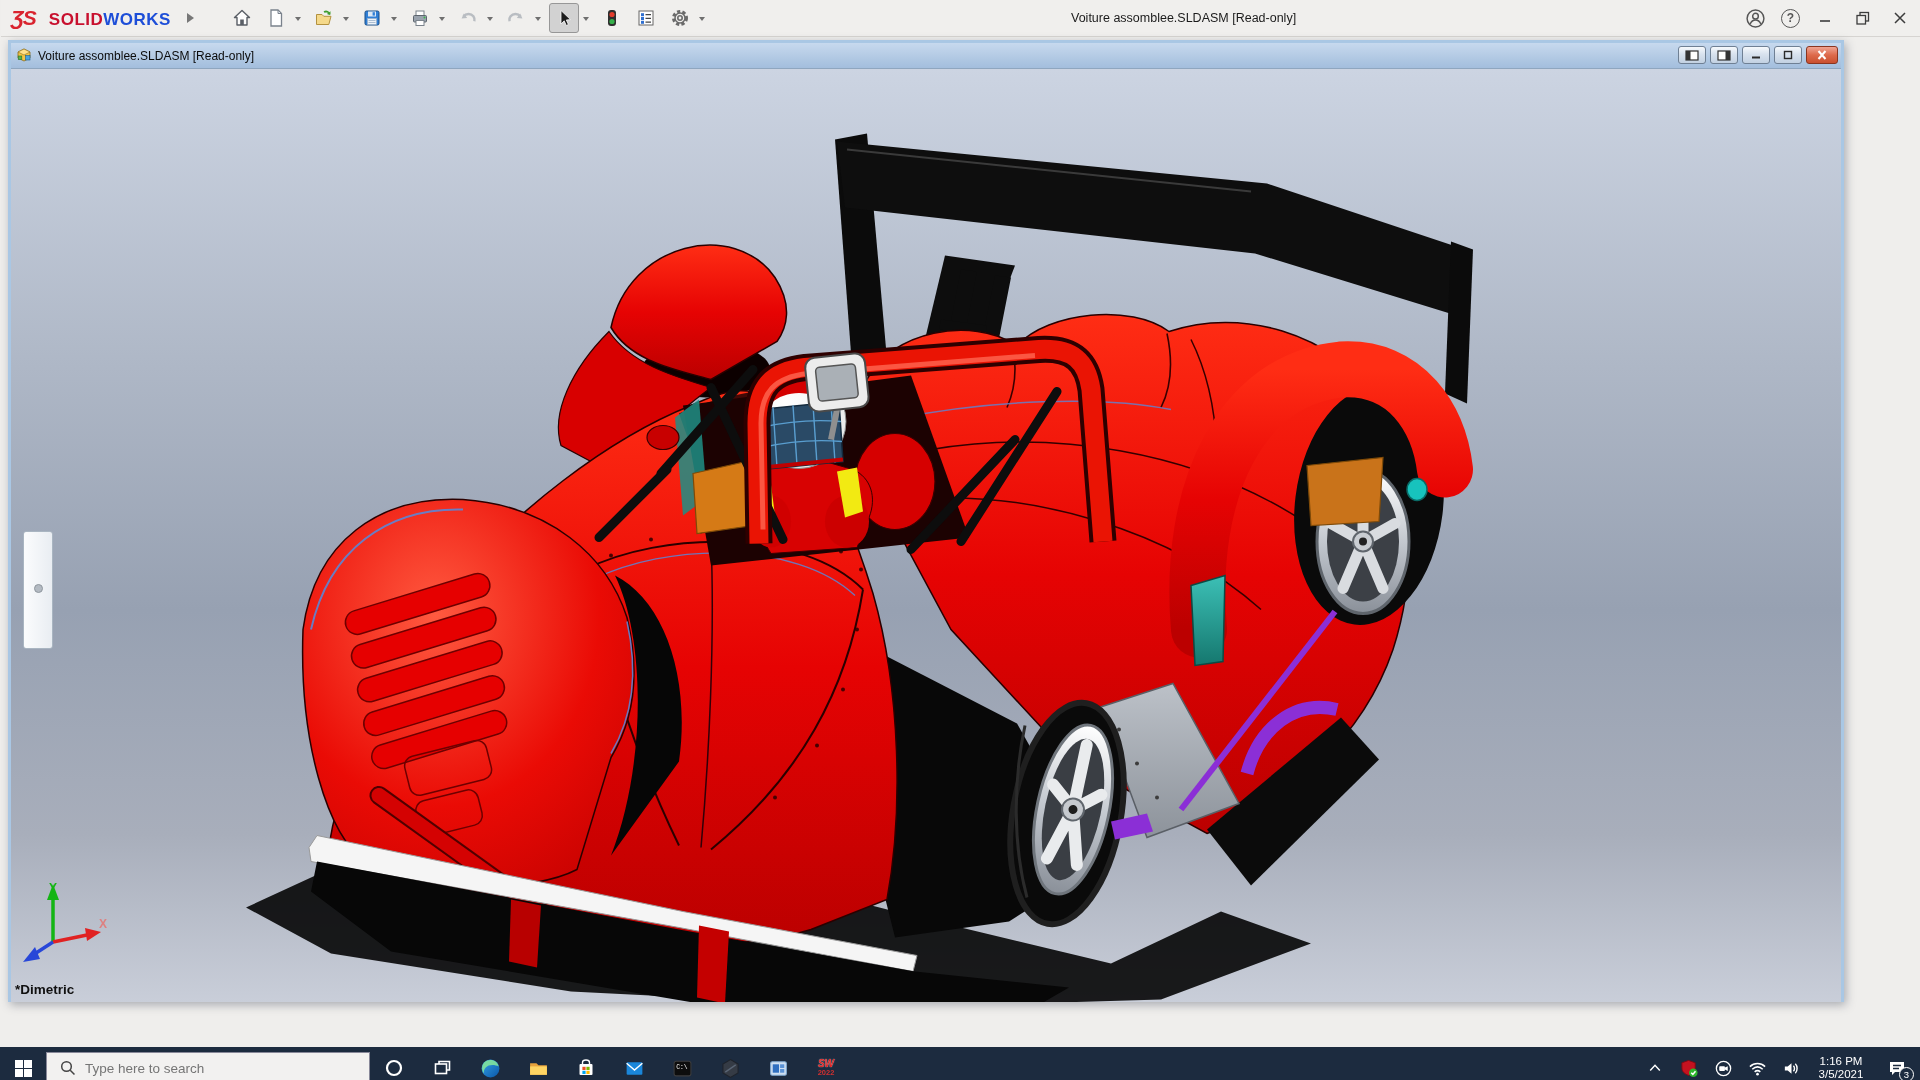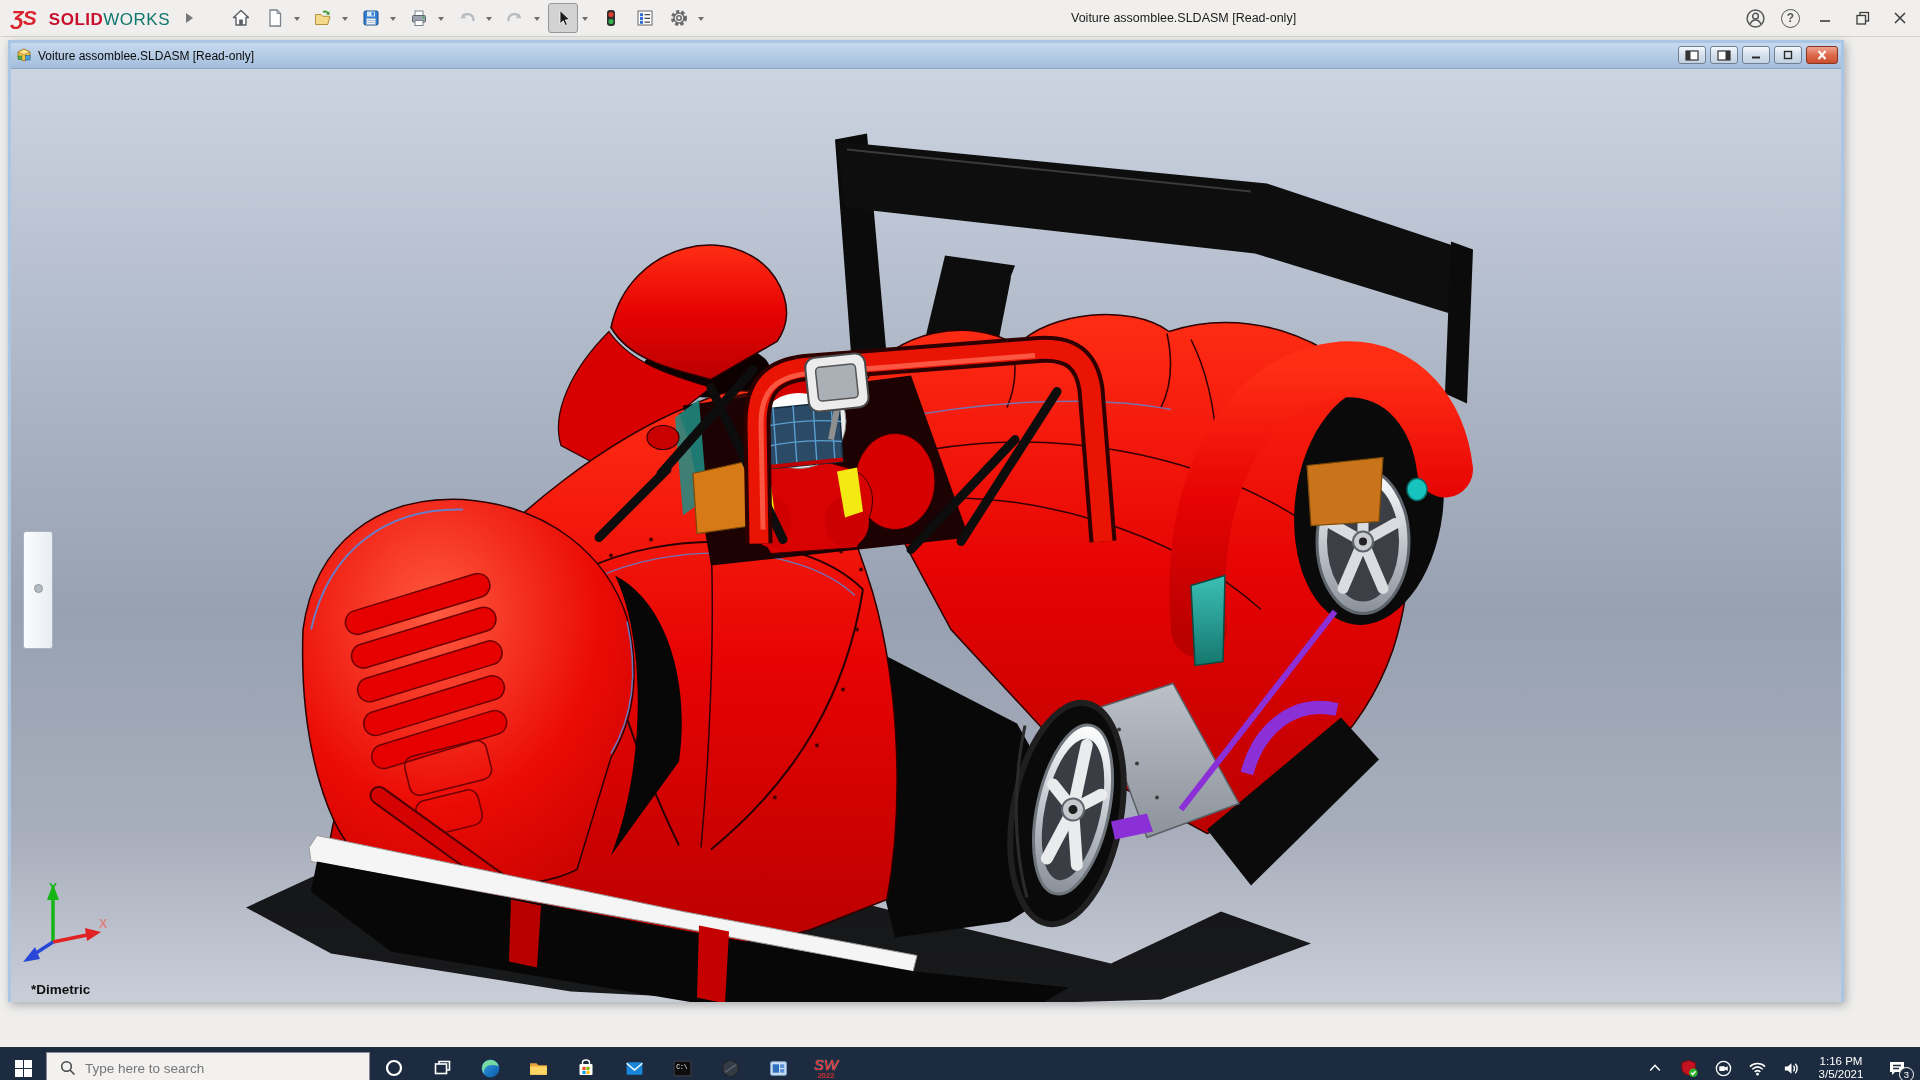--- a/index.html
+++ b/index.html
@@ -7,21 +7,21 @@
     font-family:"Liberation Sans", "DejaVu Sans", sans-serif; }
   body { background:#efeeec; position:relative; }
 
   
   .app-bar { position:absolute; left:1px; top:0; width:1920px; height:37px;
     background:#f0efed; border-bottom:1px solid #d6d4d1;
     display:flex; align-items:center; }
   .brand { display:flex; align-items:baseline; margin-left:10px; cursor:default; }
   .brand .glyph { color:#d9232e; font-size:21px; font-weight:bold; font-style:italic; letter-spacing:-1px; }
   .brand .solid { color:#c8102e; font-size:17px; font-weight:bold; margin-left:13px; letter-spacing:.5px; }
-  .brand .works { color:#0f766e; font-size:17px; font-weight:normal; letter-spacing:.5px; }
+  .brand .works { color:#1d4ed8; font-size:17px; font-weight:bold; letter-spacing:.5px; }
   .flyout { width:0; height:0; border:5px solid transparent; border-left:7px solid #777; margin-left:16px; }
   .toolbar { display:flex; align-items:center; margin-left:28px; gap:1px; }
   .tb-btn { width:30px; height:30px; display:flex; align-items:center; justify-content:center; border-radius:3px; }
   .tb-btn.active { background:#d2d2d2; border:1px solid #979797; }
   .tb-caret { width:14px; height:30px; display:flex; align-items:center; justify-content:center; }
   .caret { width:0; height:0; border:3.5px solid transparent; border-top:4.5px solid #6f6f6f; margin-top:4px; }
   .tb-group { display:flex; align-items:center; margin-right:3px; }
   .app-title { position:absolute; left:1070px; top:0; height:36px; display:flex; align-items:center;
     font-size:12.5px; color:#1b1b1b; white-space:nowrap; }
   .app-right { position:absolute; right:10px; top:0; height:36px; display:flex; align-items:center; gap:15px; }
@@ -41,37 +41,37 @@
     background:linear-gradient(180deg,#f6f9fc 0%,#d8e2ee 45%,#c2d1e2 100%);
     display:flex; align-items:center; justify-content:center; }
   .dbtn.close { width:32px; background:linear-gradient(180deg,#f0a492 0%,#dd6a4b 50%,#c94f2f 100%); border-color:#8a3category?: ; border-color:#8a3520; }
   .viewport { position:relative; width:1830px; height:933px; overflow:hidden;
     background:linear-gradient(180deg,#ccd4e2 0%, #aeb7c6 32%, #97a1b2 58%, #a8aebb 82%, #c9ced9 100%); }
   .car { position:absolute; left:0; top:0; width:1830px; height:933px; }
   .collapsed-tab { position:absolute; left:12px; top:462px; width:30px; height:118px;
     background:linear-gradient(90deg,#fbfcfd,#e9edf2); border:1px solid #a9b5c1; border-radius:3px; }
   .collapsed-tab .dot { position:absolute; left:50%; top:52px; width:9px; height:9px; margin-left:-4.5px;
     border-radius:50%; background:#b3bac2; border:1px solid #8f979f; }
-  .view-label { position:absolute; left:20px; bottom:5px; font-size:13.5px; font-weight:bold; color:#101010; }
+  .view-label { position:absolute; left:4px; bottom:5px; font-size:13.5px; font-weight:bold; color:#101010; }
   .triad { position:absolute; left:8px; bottom:26px; }
 
   
   .taskbar { position:absolute; left:0; top:1047px; width:1920px; height:42px; background:#1c2b3f;
     display:flex; align-items:center; }
   .tk-btn { width:46px; height:33px; display:flex; align-items:center; justify-content:center; position:relative; }
   .search { width:324px; height:33px; background:#f2f1f0; border:1px solid #889; display:flex; align-items:center; }
   .search input { border:none; outline:none; background:transparent; font-size:13.5px; color:#333;
     width:270px; font-family:"Liberation Sans",sans-serif; }
   .search svg { margin:0 8px 0 12px; }
   .tk-icon { width:48px; height:33px; display:flex; align-items:center; justify-content:center; position:relative; }
   .tk-icon .indicator { position:absolute; bottom:0; left:50%; transform:translateX(-50%);
     width:22px; height:3px; background:#76b9e8; }
   .tk-icon .indicator.wide { width:34px; background:#9cd0f2; }
   .sw-app { display:flex; flex-direction:column; align-items:center; line-height:1; }
-  .sw-app .letters { color:#e02020; font-weight:normal; font-size:15px; font-style:italic;
+  .sw-app .letters { color:#e02020; font-weight:bold; font-size:10px; font-style:italic;
     text-shadow:0 0 1px #fff; }
   .sw-app .year { color:#d23030; font-weight:bold; font-size:7.5px; }
   .tray { margin-left:auto; display:flex; align-items:center; height:33px; }
   .tray-item { width:34px; height:33px; display:flex; align-items:center; justify-content:center; }
   .clock { width:66px; text-align:center; color:#fff; font-size:11.5px; line-height:13px; }
   .action-center { width:46px; position:relative; }
   .badge { position:absolute; right:6px; bottom:3px; width:15px; height:15px; border-radius:50%;
     background:#1c2b3f; border:1.2px solid #fff; color:#fff; font-size:9.5px;
     display:flex; align-items:center; justify-content:center; }
 </style>

